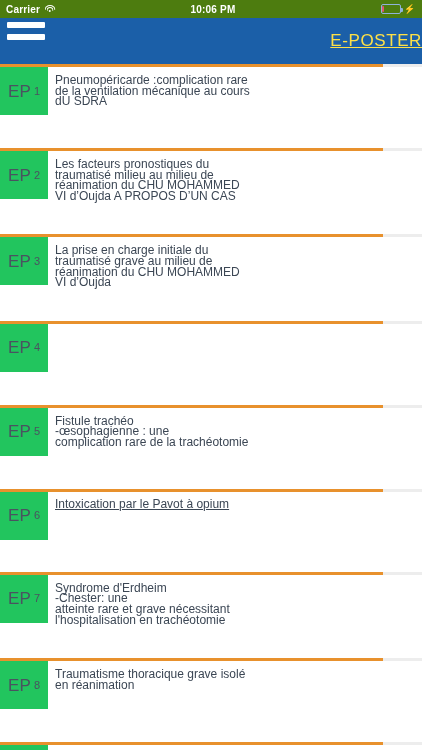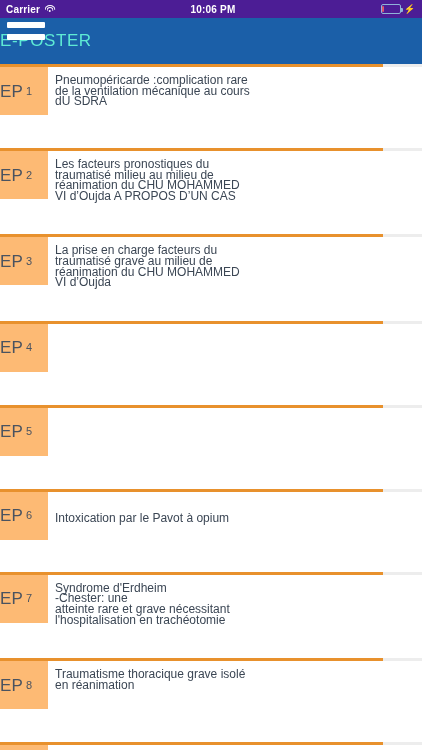--- a/index.html
+++ b/index.html
@@ -6,21 +6,21 @@
   html,body { width:422px; height:750px; }
   body {
     font-family:"Liberation Sans", sans-serif;
     background:#ffffff;
     overflow:hidden;
     position:relative;
   }
 
   
   #status-bar{
-    height:18px; background:#4c1d95; color:#ffffff;
+    height:18px; background:#4d7c0f; color:#ffffff;
     display:flex; align-items:center; padding:8px 6px;
     font-size:10px; font-weight:bold; letter-spacing:.2px;
     position:relative; z-index:5;
   }
   #status-left{ display:flex; align-items:center; gap:4px; }
   #status-center{
     position:absolute; left:4px; right:0; text-align:center;
     font-size:10px; font-weight:bold; pointer-events:none;
   }
   #status-right{ margin-left:auto; display:flex; align-items:center; gap:2px; z-index:2;}
@@ -51,51 +51,51 @@
     height:46px; background:#1B5FA8; position:relative;
     display:flex; align-items:center; z-index:4;
   }
   #menu-button{
     position:absolute; left:7px; top:-8px;
     width:38px; height:30px; display:flex; flex-direction:column;
     justify-content:space-between; cursor:pointer;
   }
   #menu-button span{ display:block; height:6px; background:#ffffff; border-radius:1px; }
   #nav-title{
-    width:100%; text-align:left; color:#5eead4;
-    font-size:17px; letter-spacing:.6px;
+    width:100%; text-align:right; color:#fde047;
+    font-size:17px; letter-spacing:.6px;text-decoration:underline;
   }
 
   
   #poster-list{ position:relative; }
   .sep{
     position:relative; height:3px; width:100%;
     background:#ededed;
   }
   .sep::before{
     content:""; position:absolute; left:0; top:0; height:3px;
     width:383px; background:#E8912D;
   }
   .row{
     position:relative; display:flex; align-items:flex-start;
     background:#ffffff;
   }
   .badge{
-    flex:0 0 auto; width:48px; height:48px; background:#fdba74;
-    display:flex; align-items:center; 
+    flex:0 0 auto; width:48px; height:48px; background:#22c55e;
+    display:flex; align-items:center; justify-content:center;
     color:#4A5360; line-height:1; user-select:none;
   }
   .badge .ep{ font-size:17px; letter-spacing:.2px; }
   .badge .num{ font-size:11px; margin-left:3px; }
   .row-text{
     flex:1 1 auto; padding:8px 10px 0 7px;
     font-size:12px; line-height:10.6px; color:#3B4654;
     white-space:pre-line;
   }
-  .row-6 .row-text{ padding-top:21px; }
+  .row-6 .row-text{ padding-top:7px;text-decoration:underline; }
   .row-8 .row-text{ }
   .row-9 .row-text{ padding-top:14px; }
 </style>
 </head>
 <body>
 
 <div id="status-bar">
   <div id="status-left">
     <span>Carrier</span>
     <span class="wifi-ico">
@@ -145,40 +145,43 @@
 réanimation du CHU MOHAMMED
 VI d’Oujda A PROPOS D’UN CAS</div>
     </div>
     <div style="height: 33px;"></div>
     <div class="sep"></div>
     <div class="row row-3">
       <div class="badge">
         <span class="ep">EP</span>
         <span class="num">3</span>
       </div>
-      <div class="row-text">La prise en charge facteurs du
+      <div class="row-text">La prise en charge initiale du
 traumatisé grave au milieu de
 réanimation du CHU MOHAMMED
 VI d’Oujda</div>
     </div>
     <div style="height: 33px;"></div>
     <div class="sep"></div>
     <div class="row row-4">
       <div class="badge">
         <span class="ep">EP</span>
         <span class="num">4</span>
       </div>
     </div>
     <div style="height: 33px;"></div>
     <div class="sep"></div>
     <div class="row row-5">
       <div class="badge">
         <span class="ep">EP</span>
         <span class="num">5</span>
       </div>
+      <div class="row-text">Fistule trachéo
+-œsophagienne : une
+complication rare de la trachéotomie</div>
     </div>
     <div style="height: 33px;"></div>
     <div class="sep"></div>
     <div class="row row-6">
       <div class="badge">
         <span class="ep">EP</span>
         <span class="num">6</span>
       </div>
       <div class="row-text">Intoxication par le Pavot à opium</div>
     </div>

